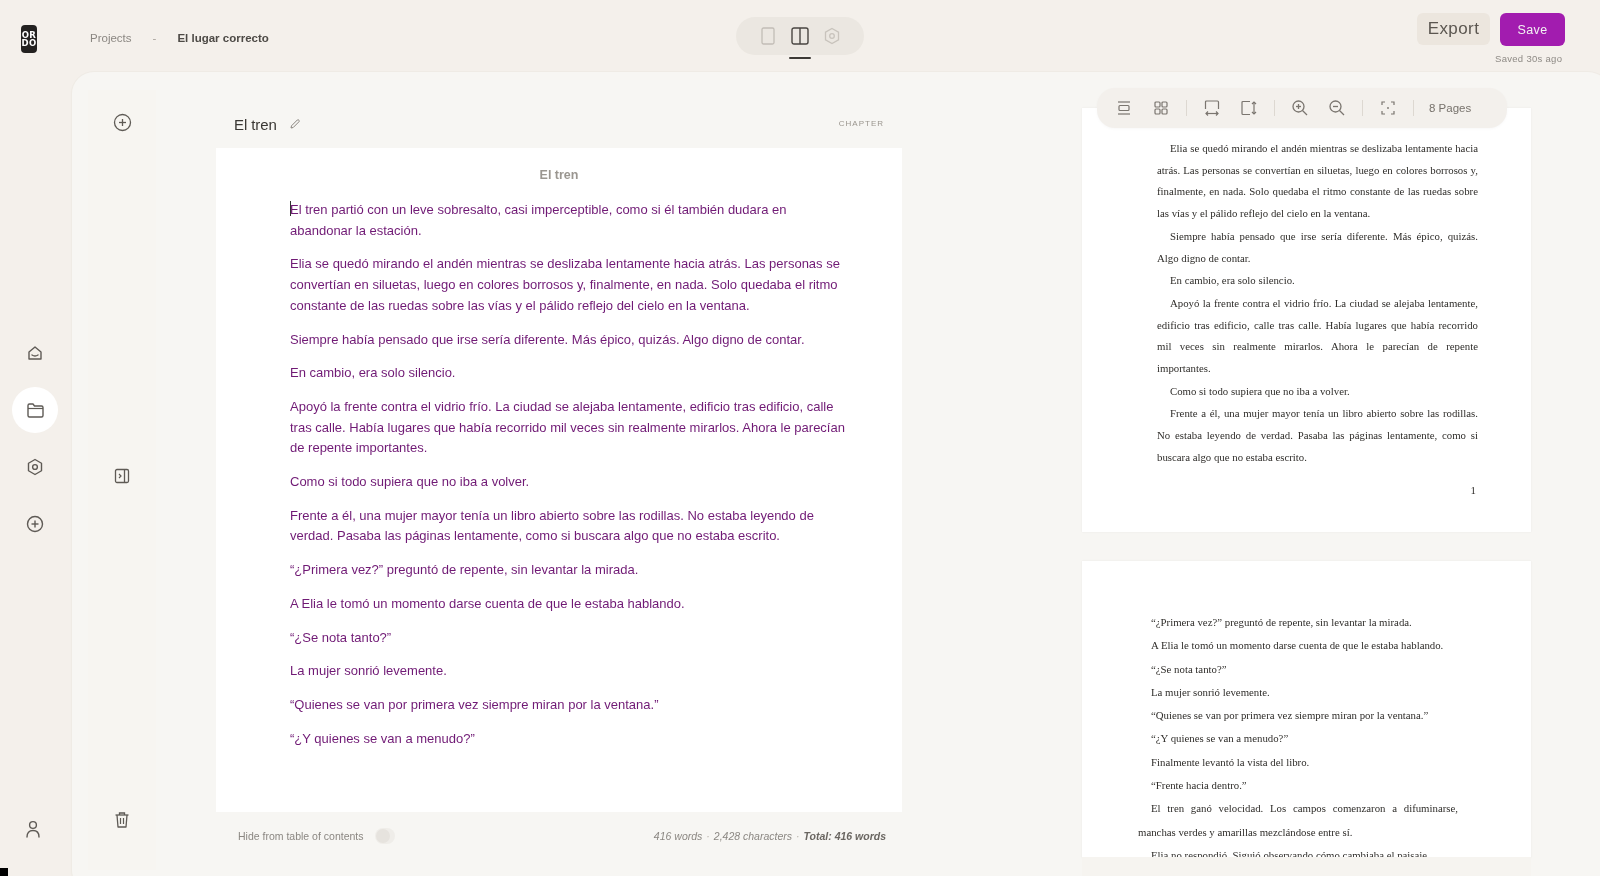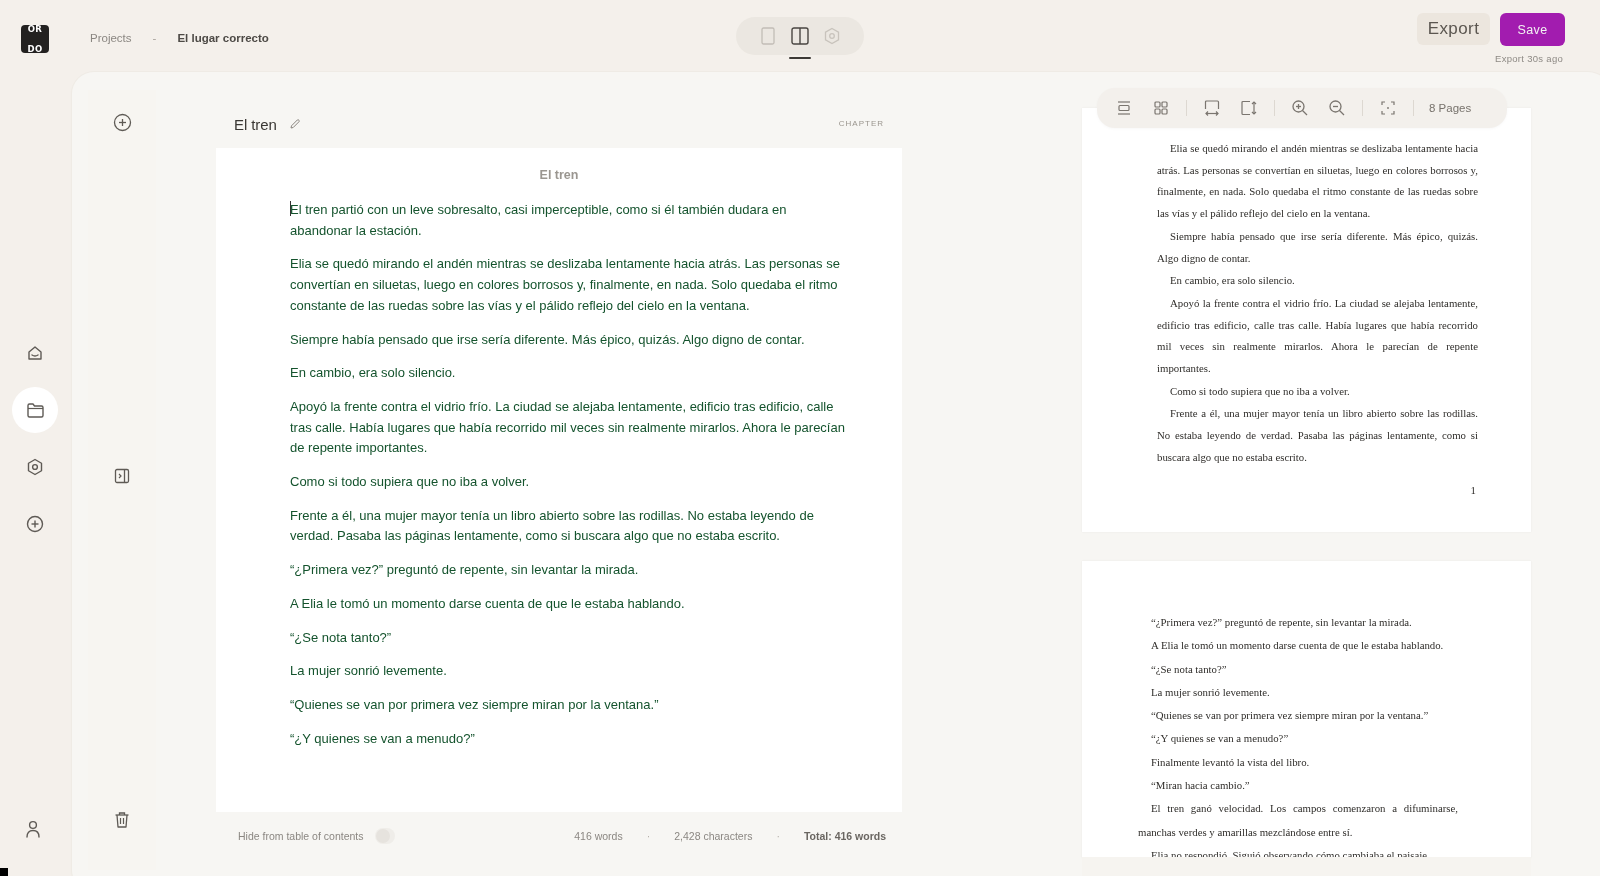--- a/index.html
+++ b/index.html
@@ -5,24 +5,24 @@
   * { box-sizing: border-box; margin: 0; padding: 0; }
   html, body { width: 1600px; height: 876px; overflow: hidden; }
   body {
     background: #f4f0eb;
     font-family: "Liberation Sans", sans-serif;
     color: #2b2b2b;
     position: relative;
   }
   
   .logo {
-    position: absolute; left: 21px; top: 25px; width: 28px; height: 28px;
+    position: absolute; left: 21px; top: 25px; width: 16px; height: 28px;
     background: #232120; border-radius: 4px; color: #fff;
     font-family: "DejaVu Sans", sans-serif; font-weight: bold; font-size: 8.5px;
-    line-height: 8.5px; display: flex; flex-direction: column; align-items: center; justify-content: space-between;
+    line-height: 8.5px; display: flex; flex-direction: column; align-items: center; justify-content: center;
     letter-spacing: 0.3px;
   }
   .breadcrumb {
     position: absolute; left: 90px; top: 32px; font-size: 11.5px; color: #8b8782;
     display: flex; gap: 21px; align-items: center;
   }
   .breadcrumb .sep { color: #a8a39c; }
   .breadcrumb .current { color: #4d4a46; font-weight: bold; }
 
   .view-switch {
@@ -85,34 +85,34 @@
 
   .editor-page {
     position: absolute; left: 216px; top: 148px; width: 686px; height: 664px;
     background: #ffffff; overflow: hidden;
   }
   .editor-page .page-heading {
     text-align: center; font-size: 12.5px; color: #9a9690; font-weight: bold; margin-top: 20px;
   }
   .editor-body {
     position: absolute; left: 74px; top: 52px; width: 560px;
-    font-size: 13px; line-height: 20.7px; color: #14532d;
+    font-size: 13px; line-height: 20.7px; color: #701a75;
   }
   .editor-body p { margin-bottom: 13px; }
   .caret { display: inline-block; width: 1px; height: 15px; background: #333; vertical-align: -2px; margin-right: -1px; }
 
   .editor-footer {
     position: absolute; left: 216px; top: 826px; width: 670px; height: 20px;
     display: flex; align-items: center; font-size: 10.5px; color: #8b8782;
   }
   .toggle {
     margin-left: 12px; width: 20px; height: 16px; border-radius: 8px; background: #efede9; position: relative; cursor: pointer;
   }
   .toggle::before { content:""; position:absolute; left:1px; top:1px; width:14px; height:14px; border-radius:7px; background:#e6e3de; }
-  .stats { margin-left: auto; display: flex; gap: 24px; align-items: flex-start; }
+  .stats { margin-left: auto; display: flex; gap: 4px; align-items: flex-start; font-style: italic; }
   .stats .dot { color: #b6b1aa; }
   .stats .total { color: #6a6661; font-weight: bold; }
 
   
   .preview-toolbar {
     position: absolute; left: 1097px; top: 88px; width: 410px; height: 40px;
     background: #f3f0ec; border-radius: 18px;
     display: flex; align-items: center; padding-left: 15px;
     box-shadow: 0 1px 3px rgba(0,0,0,0.03);
     z-index: 5;
@@ -172,21 +172,21 @@
   <div class="vbtn">
     <svg width="18" height="18" viewBox="0 0 18 18">
         <path d="M9 1.5 L15.5 5.25 L15.5 12.75 L9 16.5 L2.5 12.75 L2.5 5.25 Z" fill="none" stroke="#c8c3bc" stroke-width="1.3"></path>
         <circle cx="9" cy="9" r="2.3" fill="none" stroke="#c8c3bc" stroke-width="1.3"></circle>
       </svg>
   </div>
 </div>
 
 <button class="btn-export">Export</button>
 <button class="btn-save">Save</button>
-<div class="saved-status">Export 30s ago</div>
+<div class="saved-status">Saved 30s ago</div>
 
 <div class="rail-item" style="top:330px;">
   <svg width="18" height="18" viewBox="0 0 18 18">
       <path d="M3 8 L9 3 L15 8 L15 15 L3 15 Z" fill="none" stroke="#5e5a55" stroke-width="1.4" stroke-linejoin="round"></path>
       <path d="M6 11 Q9 13 12 11" fill="none" stroke="#5e5a55" stroke-width="1.4" stroke-linecap="round"></path>
     </svg>
 </div>
 <div class="rail-item active" style="top:387px;">
   <svg width="19" height="17" viewBox="0 0 19 17">
       <path d="M2 3.5 Q2 2 3.5 2 L7 2 L8.5 4 L15.5 4 Q17 4 17 5.5 L17 13.5 Q17 15 15.5 15 L3.5 15 Q2 15 2 13.5 Z" fill="none" stroke="#5e5a55" stroke-width="1.4" stroke-linejoin="round"></path>
@@ -354,19 +354,19 @@
 
 <div class="preview-page p2">
   <div class="preview-text">
     <p>“¿Primera vez?” preguntó de repente, sin levantar la mirada.</p>
     <p>A Elia le tomó un momento darse cuenta de que le estaba hablando.</p>
     <p>“¿Se nota tanto?”</p>
     <p>La mujer sonrió levemente.</p>
     <p>“Quienes se van por primera vez siempre miran por la ventana.”</p>
     <p>“¿Y quienes se van a menudo?”</p>
     <p>Finalmente levantó la vista del libro.</p>
-    <p>“Miran hacia cambio.”</p>
+    <p>“Frente hacia dentro.”</p>
     <p>El tren ganó velocidad. Los campos comenzaron a difuminarse, manchas verdes y amarillas mezclándose entre sí.</p>
     <p>Elia no respondió. Siguió observando cómo cambiaba el paisaje.</p>
   </div>
 </div>
 <div class="bottom-fade"></div>
 <div class="corner-mark"></div>
 
 </body></html>

